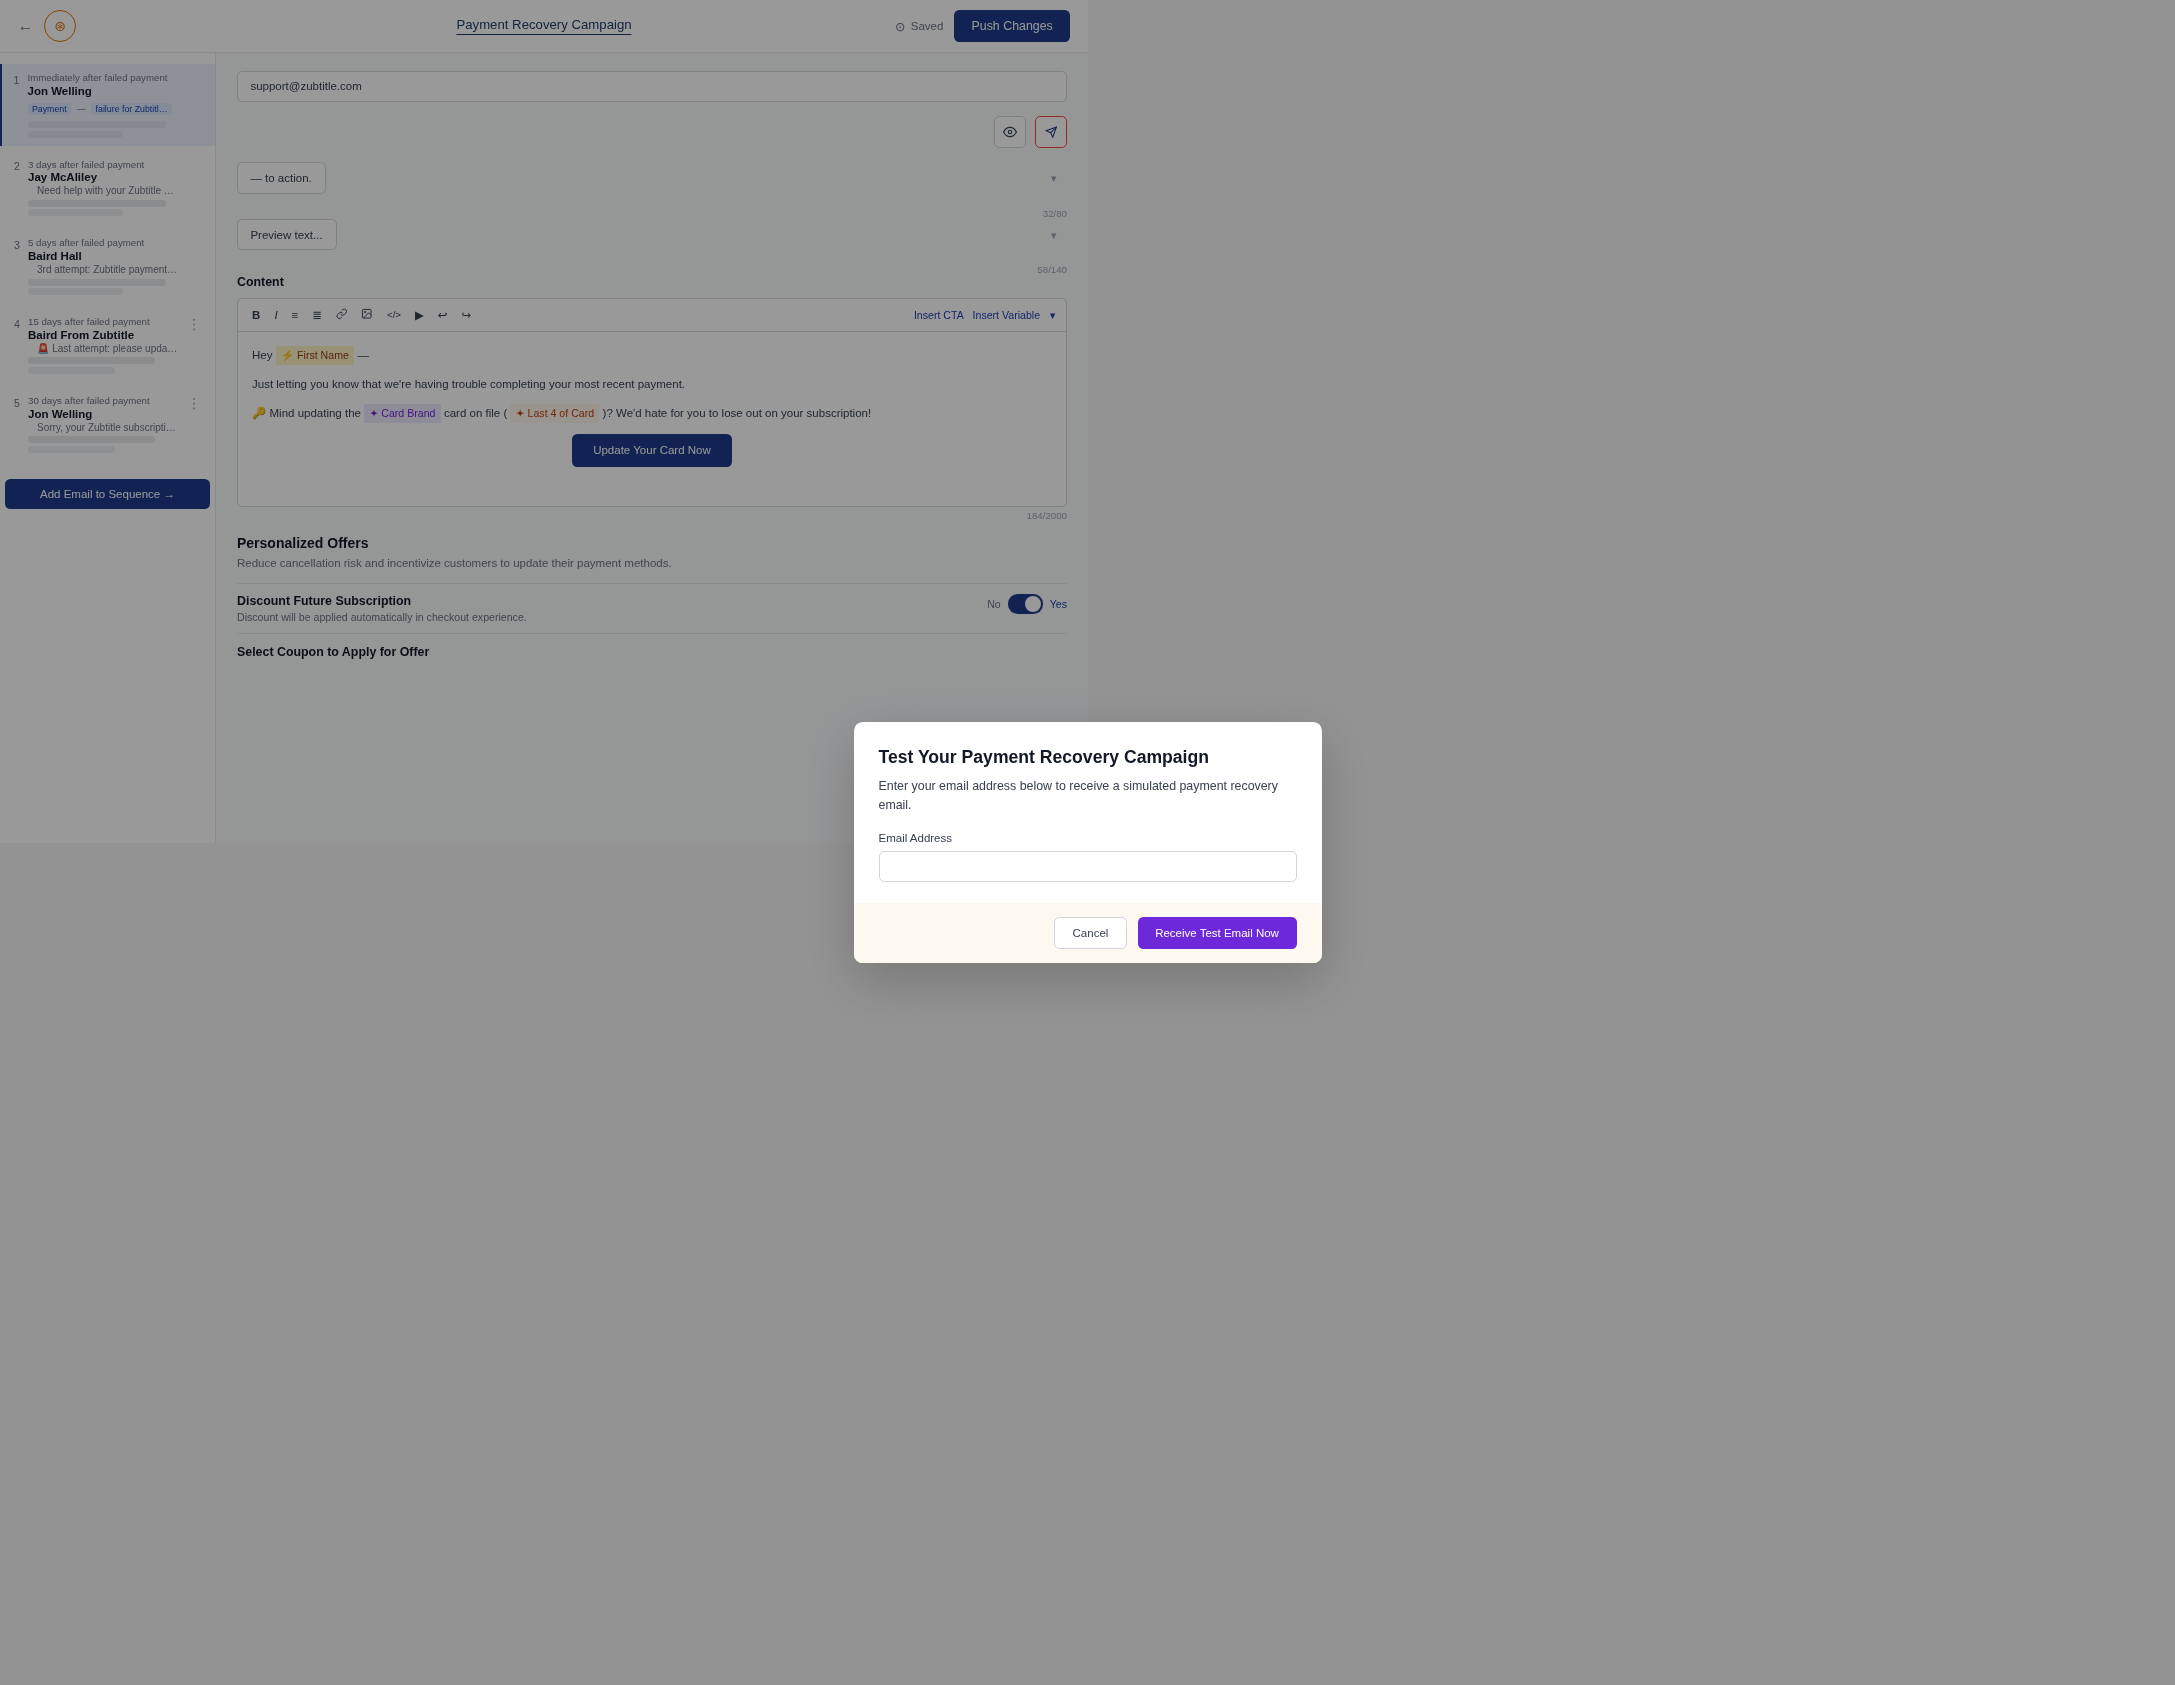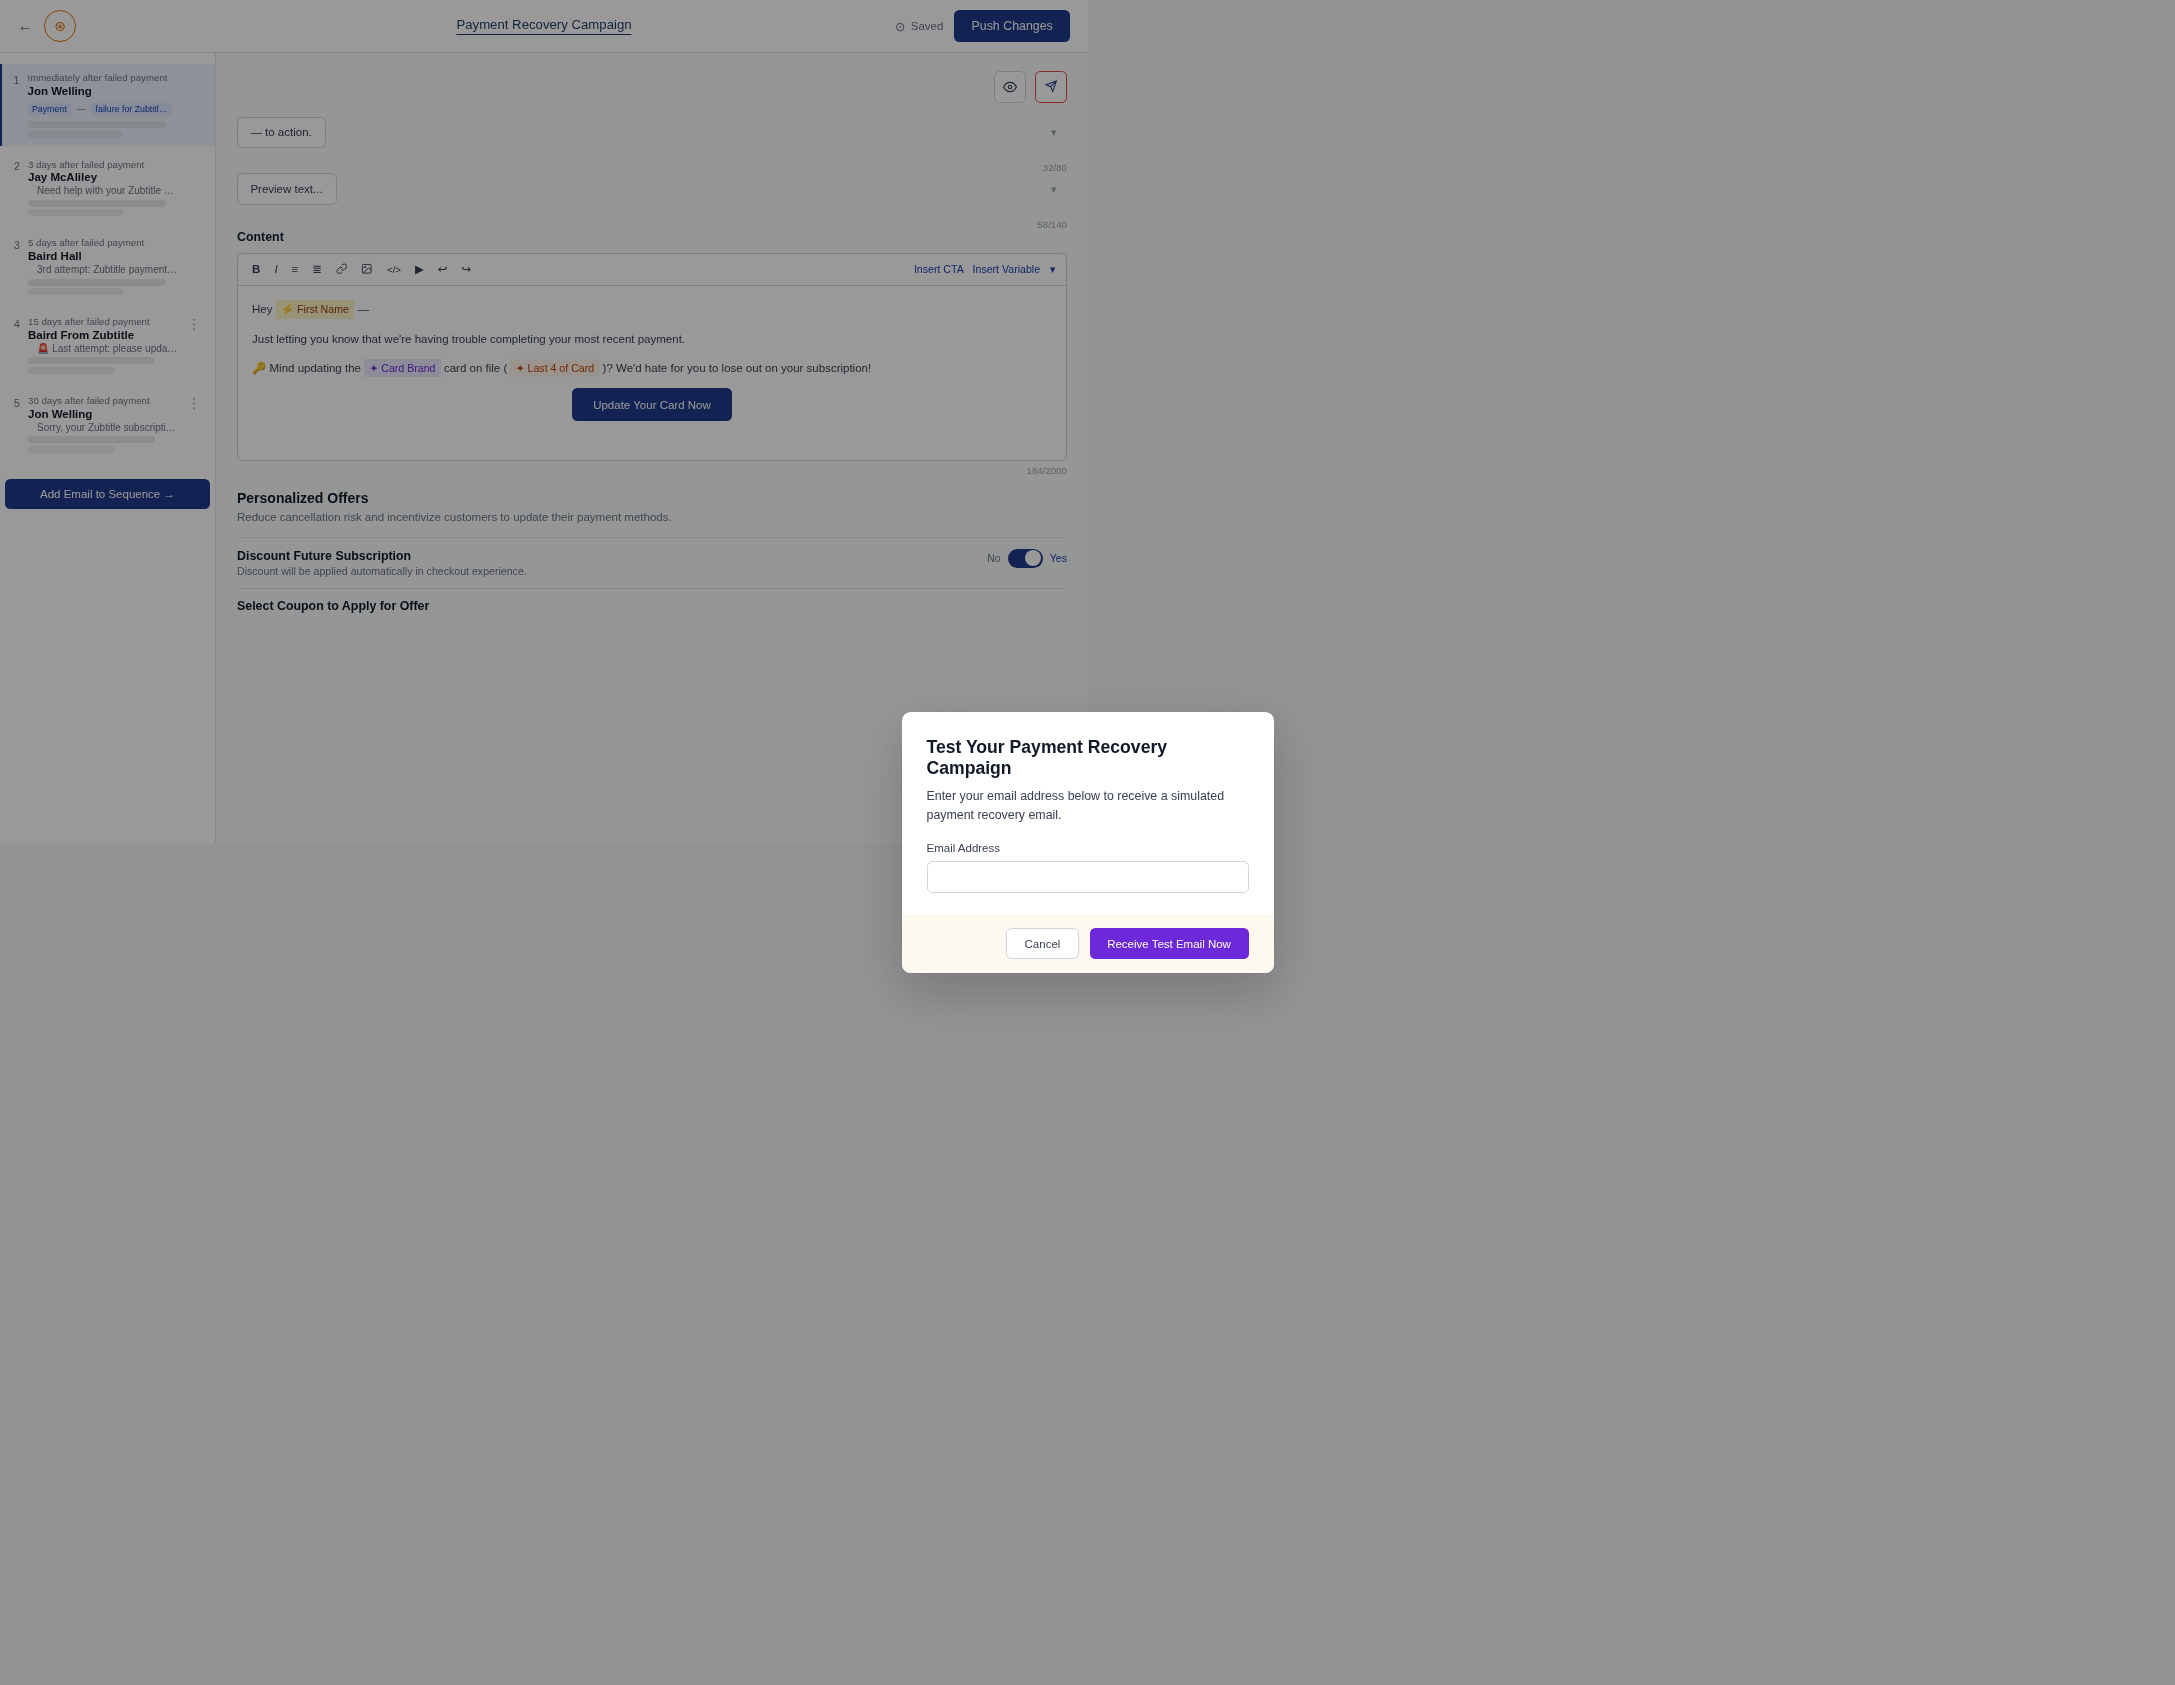--- a/index.html
+++ b/index.html
@@ -434,21 +434,21 @@
       z-index: 100;
       display: flex;
       align-items: center;
       justify-content: center;
     }
 
     
     .modal {
       background: #fff;
       border-radius: 8.8px;
-      width: 372px;
+      width: 468px;
       overflow: hidden;
       box-shadow: 0 17.6px 53px rgba(0,0,0,0.2);
     }
     .modal-body {
       padding: 25px 25px 21px;
     }
     .modal-title {
       font-size: 17.6px;
       font-weight: 700;
       color: #111827;
@@ -585,20 +585,23 @@
         <div class="email-blur-sm"></div>
       </div>
       <span class="item-menu">⋮</span>
     </div>
 
     <button class="add-email-btn">Add Email to Sequence →</button>
   </div>
 
   <div class="right-panel">
 
+    <div class="field-row">
+      <input class="field-input" type="text" value="support@zubtitle.com" style="">
+    </div>
 
     <div class="send-test-area">
       <div class="eye-btn">
         <svg width="14" height="14" viewBox="0 0 24 24" fill="none" stroke="currentColor" stroke-width="2">
           <path d="M1 12s4-8 11-8 11 8 11 8-4 8-11 8-11-8-11-8z"></path>
           <circle cx="12" cy="12" r="3"></circle>
         </svg>
       </div>
       <div class="send-btn" style="border: 1.8px solid #ef4444;">
         <svg width="12.4" height="12.4" viewBox="0 0 24 24" fill="none" stroke="#1e3a8a" stroke-width="2">

